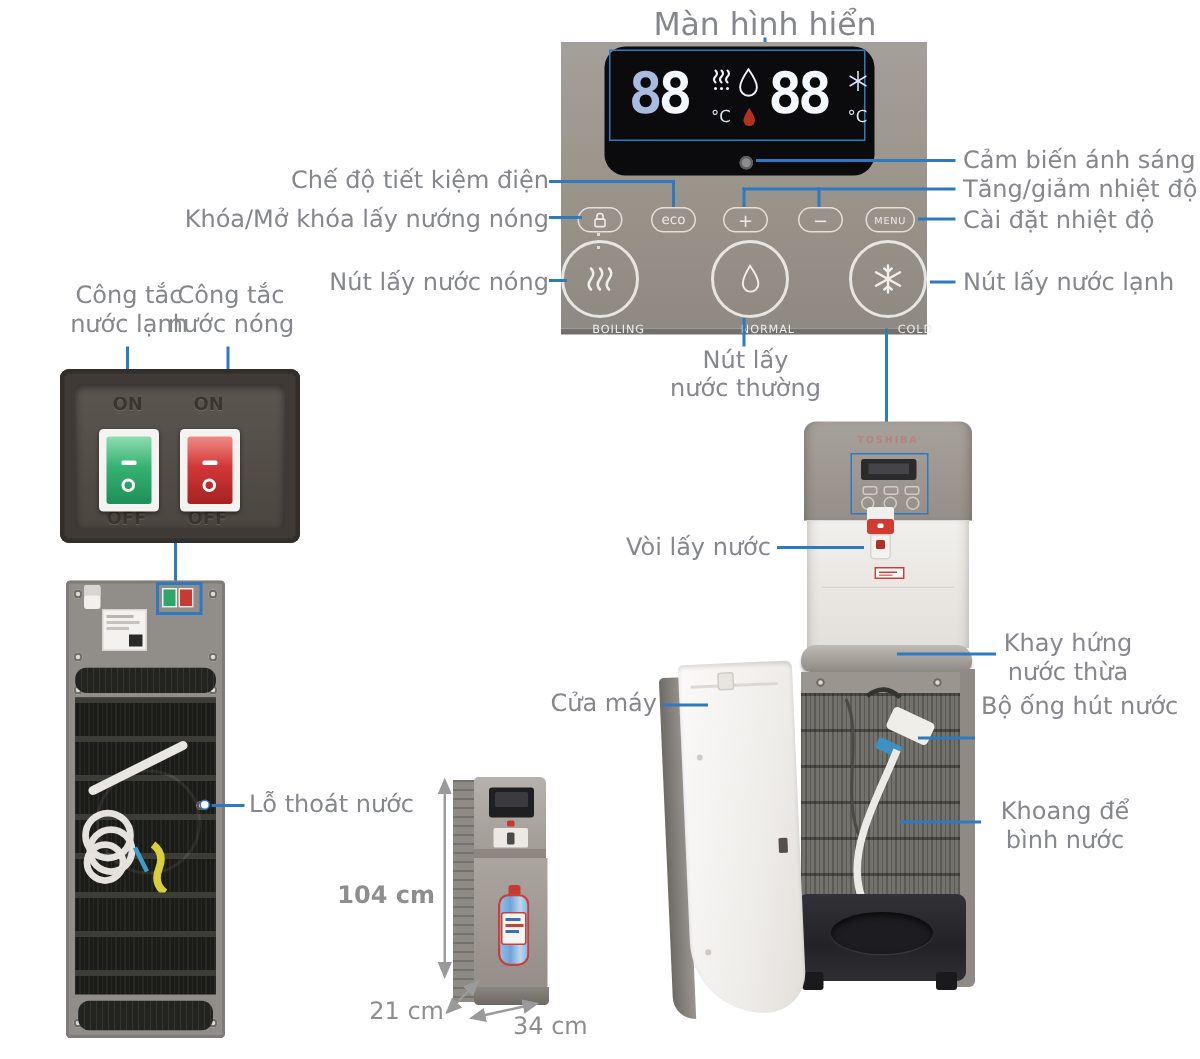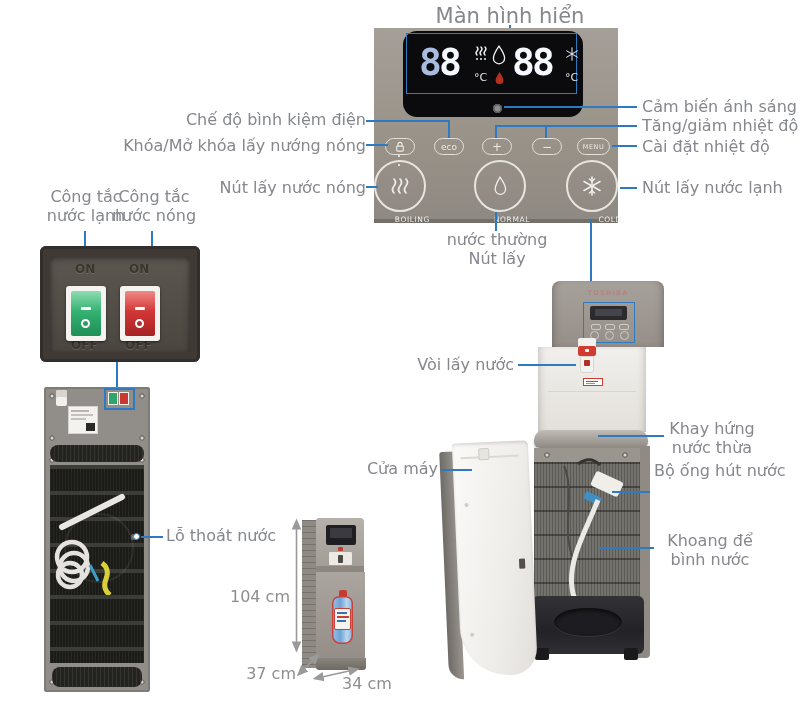--- a/index.html
+++ b/index.html
@@ -47,21 +47,21 @@
      background-image:repeating-linear-gradient(180deg,#3d3d38 0 4px,transparent 4px 26px),
        repeating-linear-gradient(90deg,rgba(255,255,255,.05) 0 1px,transparent 1px 3px);}
   
   .sd-tower{position:absolute;left:302px;top:520px;width:16px;height:148px;background:#8f8a84;
      background-image:repeating-linear-gradient(180deg,rgba(0,0,0,.18) 0 1.5px,transparent 1.5px 6px);}
   .sd-upper{position:absolute;left:316px;top:518px;width:48px;height:50px;
      background:linear-gradient(180deg,#b6b1ab,#a29c96);border-radius:3px 4px 0 0;}
   .sd-door{position:absolute;left:316px;top:572px;width:49px;height:88px;
      background:linear-gradient(180deg,#aba59f,#958d87);border-radius:0 0 3px 3px;}
   
-  .bd-upper{position:absolute;left:552px;top:281px;width:112px;height:66px;border-radius:8px 8px 0 0;
+  .bd-upper{position:absolute;left:536px;top:281px;width:112px;height:66px;border-radius:8px 8px 0 0;
      background:linear-gradient(180deg,#a7a19b 0%,#968f89 100%);box-shadow:inset 6px 0 8px -6px rgba(0,0,0,.35),inset -6px 0 8px -6px rgba(0,0,0,.35);}
   .bd-body{position:absolute;left:538px;top:347px;width:108px;height:85px;
      background:linear-gradient(180deg,#f1efeb,#e3e0db);box-shadow:inset 6px 0 8px -6px rgba(0,0,0,.25),inset -6px 0 8px -6px rgba(0,0,0,.25);}
   .bd-tray{position:absolute;left:534px;top:430px;width:114px;height:18px;
      background:linear-gradient(180deg,#c0bbb5,#8e8882);border-radius:10px 10px 6px 6px;box-shadow:0 2px 2px rgba(0,0,0,.25);}
   .mesh{position:absolute;left:534px;top:462px;width:106px;height:138px;background:#73726c;
      background-image:repeating-linear-gradient(180deg,rgba(15,15,15,.42) 0 2px,transparent 2px 24px),
        repeating-linear-gradient(90deg,rgba(0,0,0,.22) 0 1px,transparent 1px 3px);}
   .door-edge{position:absolute;left:0;top:8px;width:15px;height:228px;
      background:linear-gradient(90deg,#6e6a66,#9a958f);border-radius:8px 0 0 40px;}
@@ -158,43 +158,43 @@
             <line x1="8.5" y1="18" x2="11" y2="15.8"></line>
             <line x1="13.5" y1="18" x2="11" y2="15.8"></line>
           </g>
         </svg>
     </div>
     <div class="circlbl" style="left:-4px;">BOILING</div>
     <div class="circlbl" style="left:96px;">NORMAL</div>
     <div class="circlbl" style="left:188px;">COLD</div>
   </div>
 
-  <div class="lbl r" style="right:434px;top:111px;">Chế độ bình kiệm điện</div>
+  <div class="lbl r" style="right:434px;top:111px;">Chế độ tiết kiệm điện</div>
   <div class="lbl r" style="right:434px;top:137px;">Khóa/Mở khóa lấy nướng nóng</div>
   <div class="lbl r" style="right:434px;top:179px;">Nút lấy nước nóng</div>
   <div class="cl" style="left:366px;top:120px;width:84px;height:2px;"></div>
   <div class="cl" style="left:448px;top:120px;width:2px;height:18px;"></div>
   <div class="cl" style="left:366px;top:144px;width:22px;height:2px;"></div>
   <div class="cl" style="left:366px;top:186px;width:12px;height:2px;"></div>
 
   <div class="lbl" style="left:642px;top:98px;">Cảm biến ánh sáng</div>
   <div class="lbl" style="left:642px;top:117px;">Tăng/giảm nhiệt độ</div>
   <div class="lbl" style="left:642px;top:179px;">Nút lấy nước lạnh</div>
   <div class="lbl" style="left:642px;top:138px;">Cài đặt nhiệt độ</div>
   <div class="cl" style="left:504px;top:106px;width:133px;height:2px;"></div>
   <div class="cl" style="left:495px;top:125px;width:142px;height:2px;"></div>
   <div class="cl" style="left:495px;top:125px;width:2px;height:13px;"></div>
   <div class="cl" style="left:545px;top:125px;width:2px;height:13px;"></div>
   <div class="cl" style="left:612px;top:145px;width:25px;height:2px;"></div>
   <div class="cl" style="left:620px;top:187px;width:17px;height:2px;"></div>
 
   <div class="cl" style="left:495px;top:212px;width:2px;height:19px;"></div>
   <div class="lbl c" style="left:427px;top:231px;width:140px;">
+    <div>Nút lấy</div>
     <div>nước thường</div>
-    <div>Nút lấy</div>
   </div>
 
   <div class="cl" style="left:590px;top:219px;width:2px;height:84px;"></div>
 
   <div class="lbl c" style="left:42px;top:188px;width:88px;">
     <div>Công tắc</div>
     <div>nước lạnh</div>
   </div>
   <div class="lbl c" style="left:110px;top:188px;width:88px;">
     <div>Công tắc</div>
@@ -294,22 +294,22 @@
           <path d="M0,1 L7,4 L0,7 Z" fill="#9a9a9a"></path>
         </marker>
       <marker id="ahs" markerWidth="8" markerHeight="8" refX="1" refY="4" orient="auto-start-reverse">
           <path d="M0,1 L7,4 L0,7 Z" fill="#9a9a9a"></path>
         </marker>
     </defs>
     <line x1="56.5" y1="18" x2="56.5" y2="141" stroke="#9a9a9a" stroke-width="1.6" marker-start="url(#ahs)" marker-end="url(#ah)"></line>
     <line x1="73" y1="150" x2="58" y2="165" stroke="#9a9a9a" stroke-width="1.6" marker-start="url(#ahs)" marker-end="url(#ah)"></line>
     <line x1="82" y1="167" x2="118" y2="159" stroke="#9a9a9a" stroke-width="1.6" marker-start="url(#ahs)" marker-end="url(#ah)"></line>
   </svg>
-  <div class="lbl r" style="right:510px;top:588px;color:#8e8e8e;">104 cm</div>
-  <div class="lbl r" style="right:504px;top:665px;color:#8e8e8e;">37 cm</div>
+  <div class="lbl r" style="right:510px;top:588px;color:#8e8e8e;font-weight:bold;">104 cm</div>
+  <div class="lbl r" style="right:504px;top:665px;color:#8e8e8e;">21 cm</div>
   <div class="lbl" style="left:342px;top:675px;color:#8e8e8e;">34 cm</div>
 
   <div class="bd-upper">
     <div class="abs" style="left:0;top:8px;width:112px;text-align:center;font-size:6.5px;font-weight:bold;letter-spacing:1.2px;color:#b5847e;">TOSHIBA</div>
     <div class="abs" style="left:31px;top:21px;width:52px;height:41px;border:1.5px solid #2e7ac2;box-sizing:border-box;">
       <div class="abs" style="left:6px;top:3px;width:37px;height:14px;background:#2b2b2e;border-radius:2px;">
         <div class="abs" style="left:5px;top:3px;width:27px;height:7px;background:#44444a;"></div>
       </div>
       <div class="abs" style="left:7px;top:21px;width:8px;height:4px;border:1px solid #cfcbc5;border-radius:2px;"></div>
       <div class="abs" style="left:21px;top:21px;width:8px;height:4px;border:1px solid #cfcbc5;border-radius:2px;"></div>

